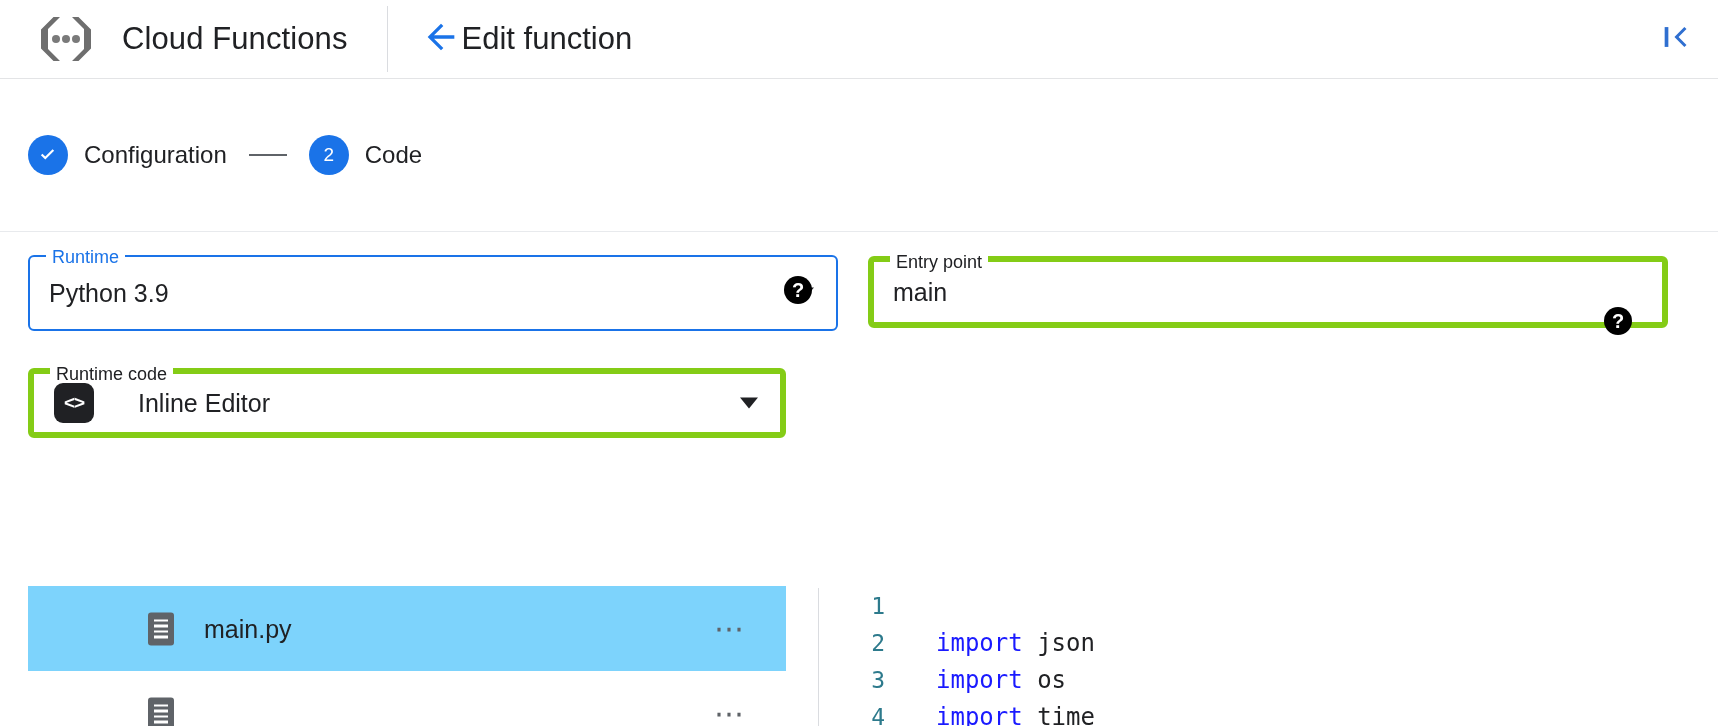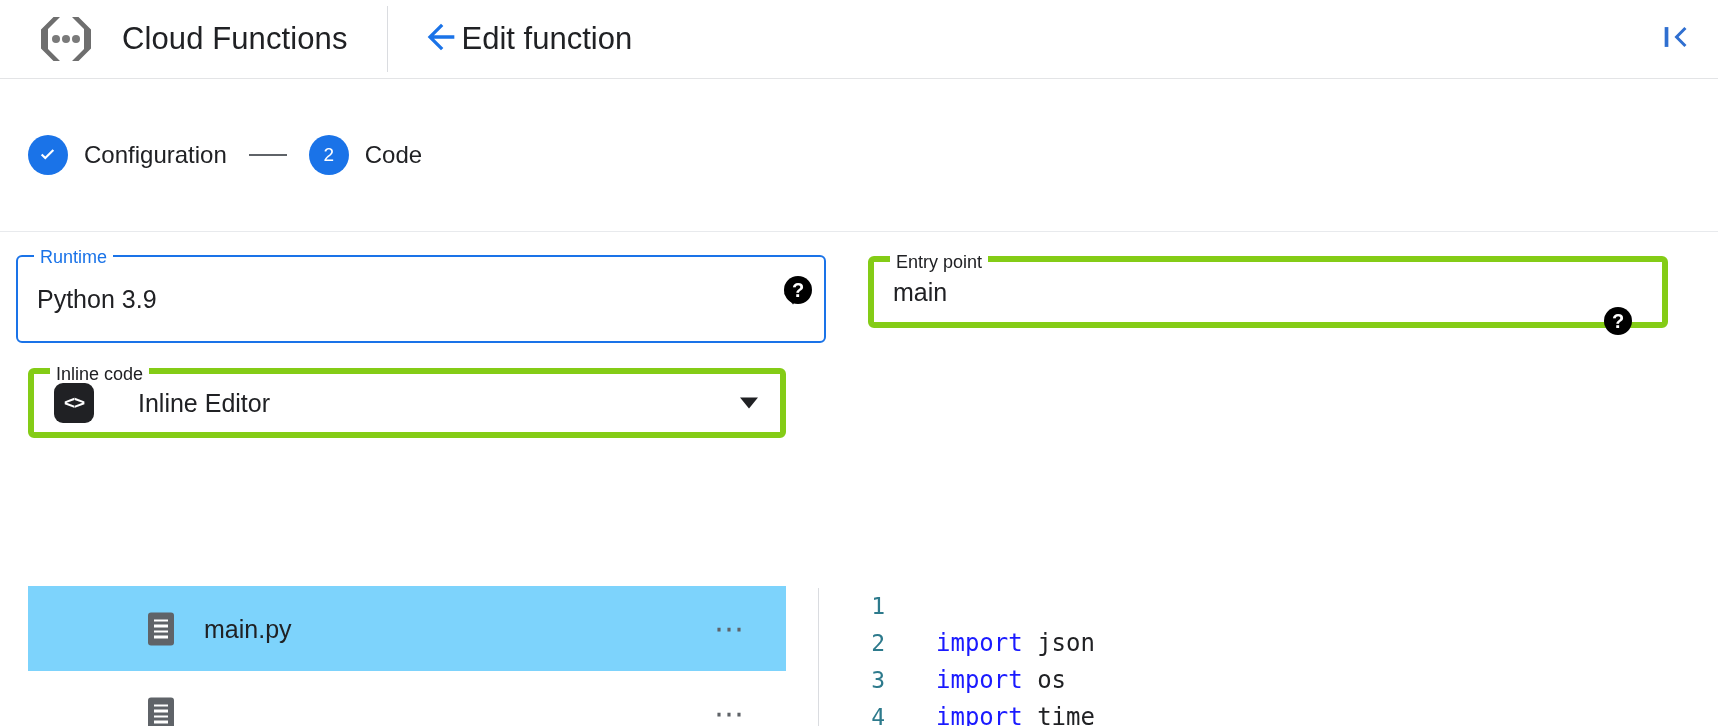--- a/index.html
+++ b/index.html
@@ -113,21 +113,21 @@
   }
   .code-badge {
     position: absolute; left: 20px; top: 50%; transform: translateY(-50%);
     width: 40px; height: 40px; border-radius: 9px;
     background: #202124; color: #ffffff;
     display: flex; align-items: center; justify-content: center;
     font-size: 19px; font-weight: 700; letter-spacing: -1px;
   }
 
   
-  #runtime-field { left: 16px; top: 22px; width: 810px; height: 88px; }
+  #runtime-field { left: 28px; top: 22px; width: 810px; height: 76px; }
   #runtime-help  { left: 784px; top: 43px; }
 
   
   #entry-field { left: 868px; top: 23px; width: 800px; height: 72px; }
   #entry-help  { right: 30px; top: 45px; }
 
   
   #source-field { left: 28px; top: 135px; width: 758px; height: 70px; }
 
   
@@ -241,21 +241,21 @@
   </div>
   <div class="help-icon" id="runtime-help">?</div>
 
   <div class="mfield" id="entry-field">
     <span class="mfield-legend">Entry point</span>
     <span class="mfield-value">main</span>
     <div class="help-icon" id="entry-help">?</div>
   </div>
 
   <div class="mfield" id="source-field">
-    <span class="mfield-legend">Inline code</span>
+    <span class="mfield-legend">Runtime code</span>
     <span class="code-badge">&lt;&gt;</span>
     <span class="mfield-value with-icon">Inline Editor</span>
     <span class="caret-down"></span>
   </div>
 
   <div class="file-list">
     <div class="file-row selected">
       <span class="file-icon">
           <i></i>
           <i></i>

